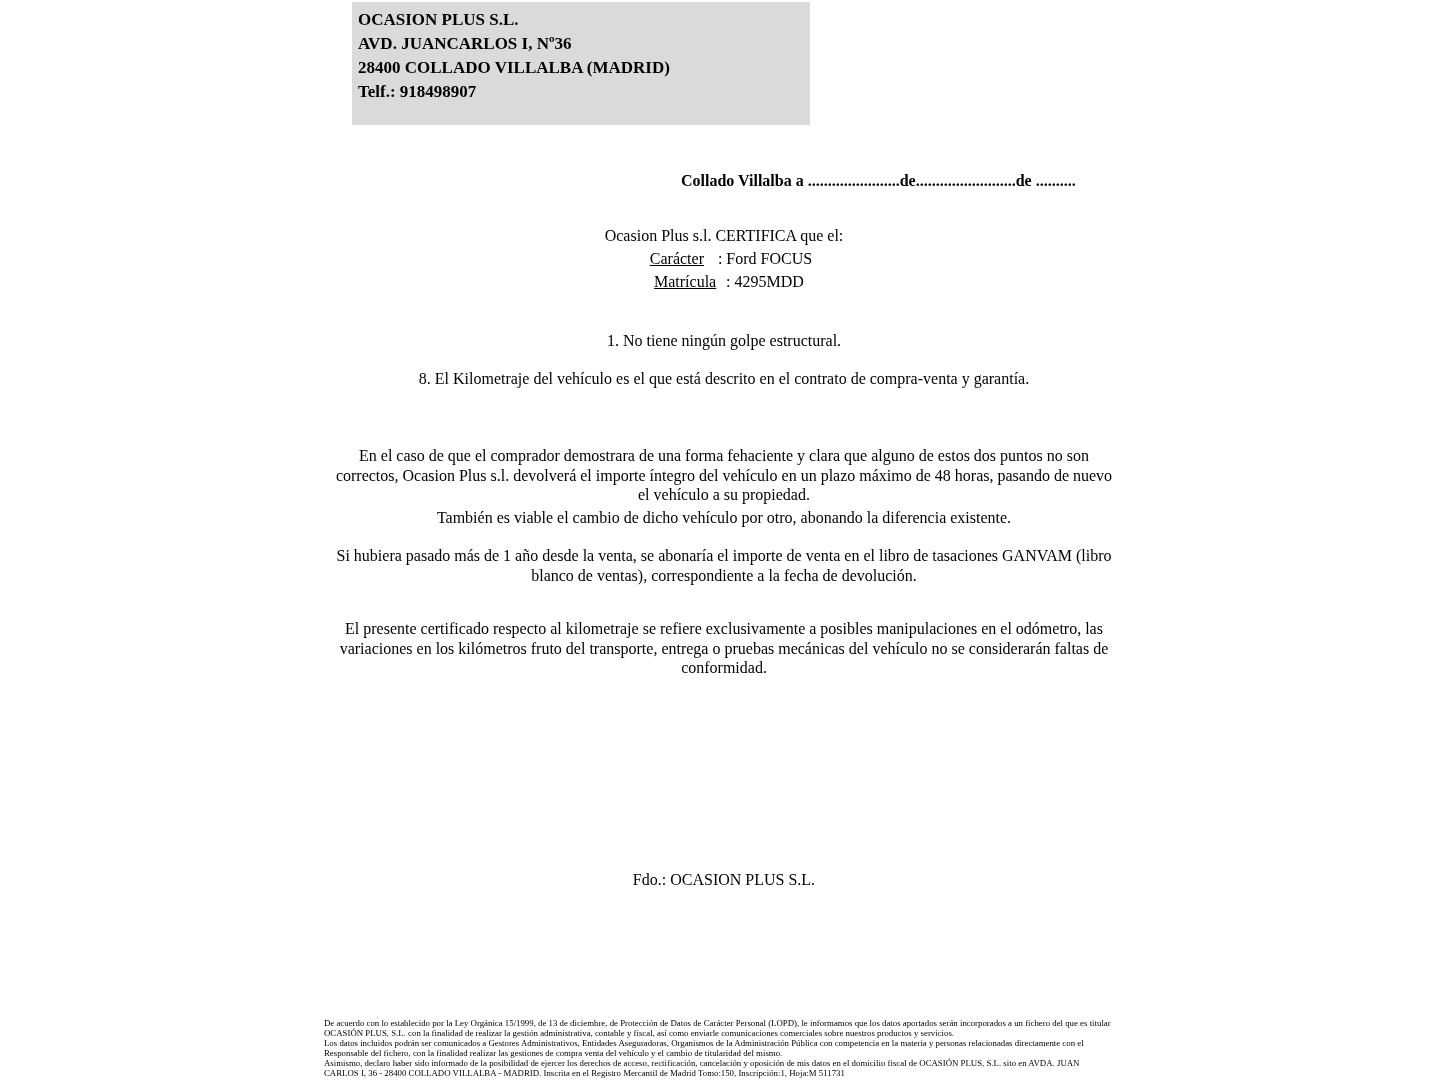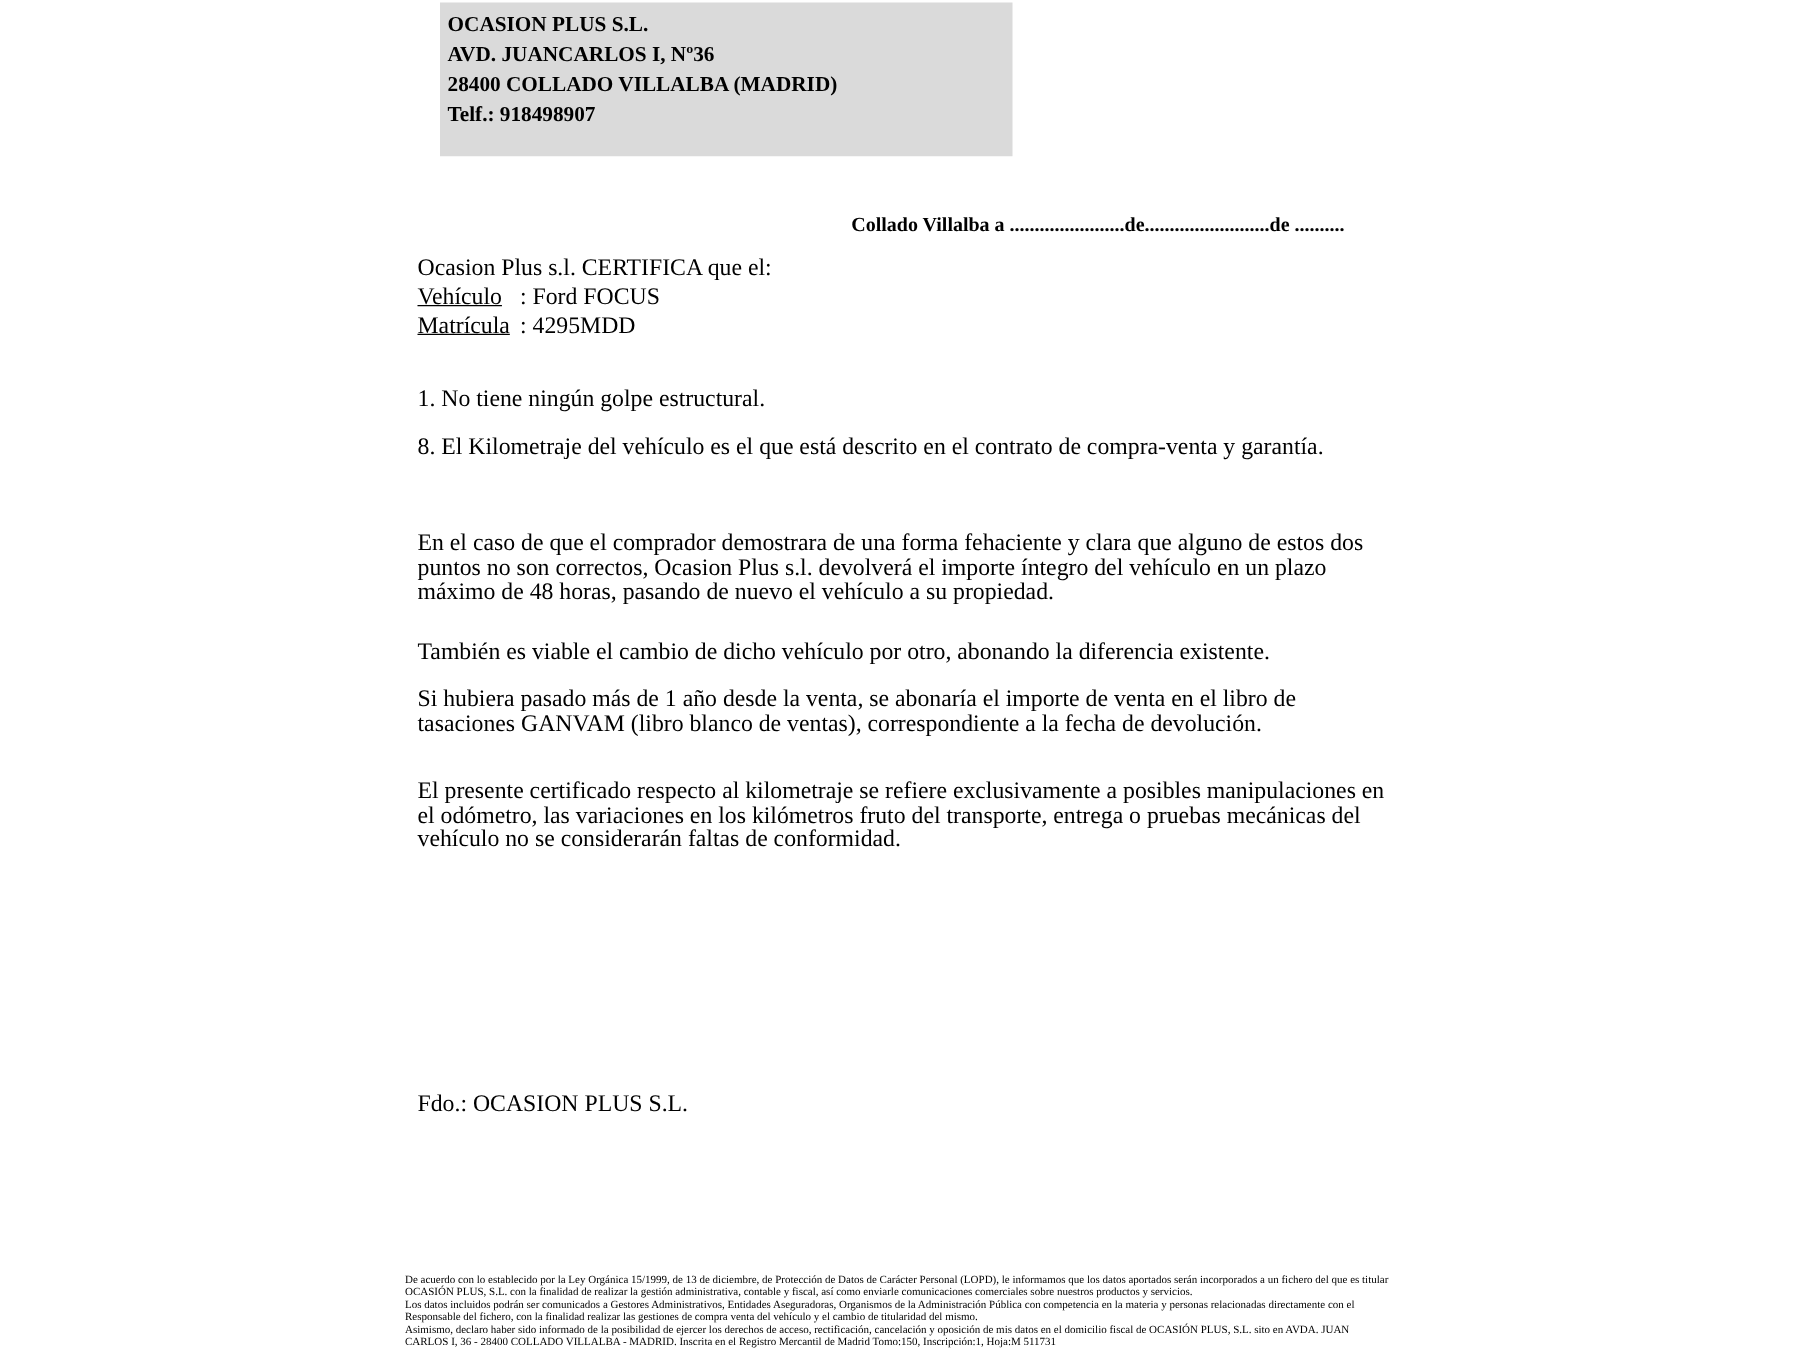--- a/index.html
+++ b/index.html
@@ -29,33 +29,34 @@
     position: absolute;
     left: 681px;
     top: 172px;
     font-size: 16px;
     white-space: nowrap;
     font-weight: bold;
   }
   .main {
     position: absolute;
     left: 334px;
-    top: 203px;
+    top: 224px;
     width: 780px;
-    font-size: 19px;
+    font-size: 16px;
     line-height: 19.5px;
+    text-align: center;
   }
   .certify-intro { line-height: 23px; }
   .kv-row { line-height: 23px; }
   .kv-label { display: inline-block; width: 82px; }
   .kv-label .u { text-decoration: underline; }
   .point-1 { margin-top: 38px; }
   .point-2 { margin-top: 18px; }
   .para-1 { margin-top: 58px; }
-  .para-2 { margin-top: 28px; }
+  .para-2 { margin-top: 3px; }
   .para-3 { margin-top: 19px; }
   .para-4 { margin-top: 34px; }
   .signature { margin-top: 191px; line-height: 22px; }
   .legal-footer {
     position: absolute;
     left: 324px;
     top: 1019px;
     width: 780px;
     font-size: 8.8px;
     line-height: 9.9px;
@@ -73,21 +74,21 @@
     <div>28400 COLLADO VILLALBA (MADRID)</div>
     <div>Telf.: 918498907</div>
   </div>
 
   <div class="date-line">Collado Villalba a .......................de.........................de ..........</div>
 
   <div class="main">
     <div class="certify-intro">Ocasion Plus s.l. CERTIFICA que el:</div>
 
     <div class="kv-row">
-      <span class="kv-label"><span class="u">Vehículo</span></span><span>: Ford FOCUS</span>
+      <span class="kv-label"><span class="u">Carácter</span></span><span>: Ford FOCUS</span>
     </div>
 
     <div class="kv-row">
       <span class="kv-label"><span class="u">Matrícula</span></span><span>: 4295MDD</span>
     </div>
 
     <div class="point-1">1. No tiene ningún golpe estructural.</div>
     <div class="point-2">8. El Kilometraje del vehículo es el que está descrito en el contrato de compra-venta y garantía.</div>
 
     <div class="para-1">En el caso de que el comprador demostrara de una forma fehaciente y clara que alguno de estos dos puntos no son correctos, Ocasion Plus s.l. devolverá el importe íntegro del vehículo en un plazo máximo de 48 horas, pasando de nuevo el vehículo a su propiedad.</div>

